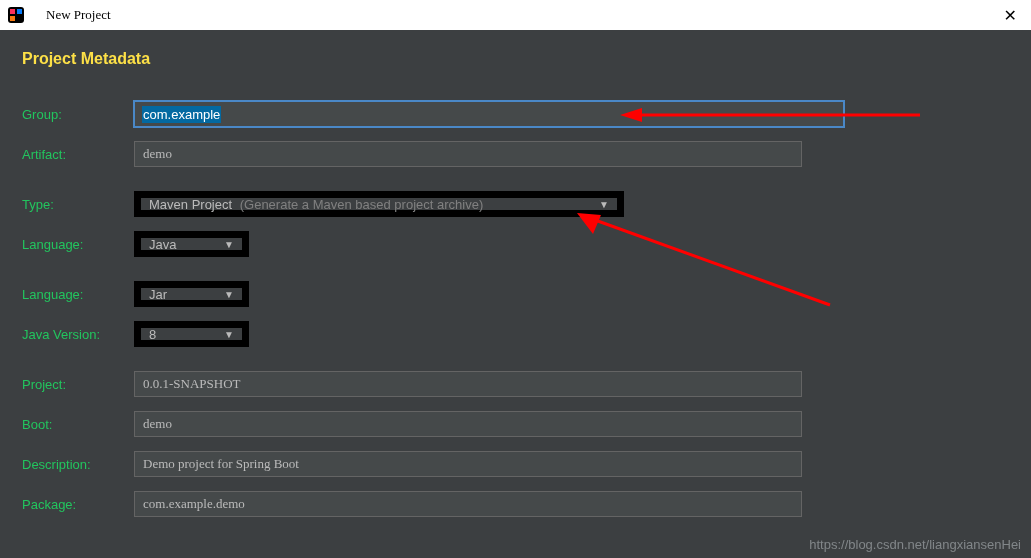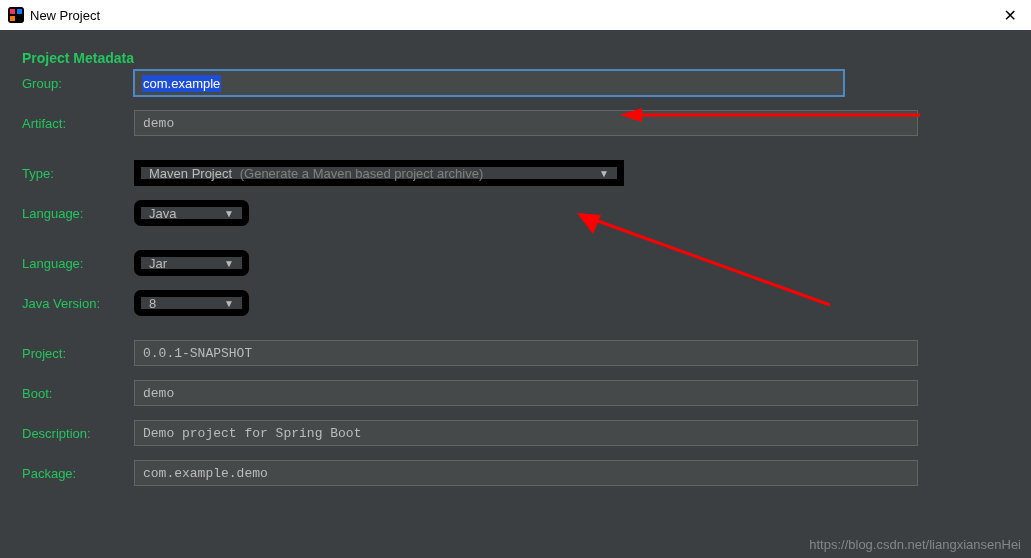--- a/index.html
+++ b/index.html
@@ -17,21 +17,22 @@
       height: 30px;
       background: #ffffff;
       display: flex;
       align-items: center;
       padding: 0 8px;
       justify-content: space-between;
     }
     .titlebar-left {
       display: flex;
       align-items: center;
-      gap: 6px;
+      gap: 22px;
+      font-family: Liberation Serif, serif;
     }
     .app-icon {
       width: 16px;
       height: 16px;
       display: inline-flex;
       align-items: center;
       justify-content: center;
     }
     .title-text {
       color: #000000;
@@ -41,49 +42,49 @@
       font-size: 16px;
       color: #000000;
       cursor: pointer;
       padding: 2px 6px;
     }
     .content {
       background: #3c3f41;
       padding: 20px 22px 10px 22px;
     }
     .section-title {
-      color: #22c55e;
-      font-size: 14px;
+      color: #fde047;
+      font-size: 16px;
       font-weight: bold;
-      margin-bottom: 4px;
+      margin-bottom: 33px;
     }
     .form-row {
       display: flex;
       align-items: center;
       margin-bottom: 14px;
     }
     .form-label {
       width: 112px;
       color: #22c55e;
       font-size: 13px;
       flex-shrink: 0;
     }
     .text-input {
       background: #45494a;
       border: 1px solid #646464;
       color: #bbbbbb;
       padding: 4px 8px;
       font-size: 13px;
       height: 26px;
-      width: 784px;
+      width: 668px;
       outline: none;
-      font-family: Liberation Mono, monospace;
+      font-family: Liberation Serif, serif;
     }
     .selected-text {
-      background: #1d4ed8;
+      background: #0369a1;
       color: #ffffff;
       padding: 1px 1px;
       display: inline-block;
       text-align: center;
     }
     .fake-input-focused {
       background: #45494a;
       border: 1px solid #4a88c7;
       box-shadow: 0 0 0 1px #4a88c7;
       color: #bbbbbb;
@@ -104,21 +105,20 @@
       display: flex;
       align-items: center;
       justify-content: space-between;
       cursor: pointer;
     }
     .dropdown-wide {
       width: 490px;
     }
     .dropdown-narrow {
       width: 115px;
-      border-radius: 7px;
     }
     .dropdown-chevron {
       font-size: 10px;
       color: #bbbbbb;
       margin-left: 8px;
     }
     .hint-text {
       color: #808080;
       margin-left: 4px;
     }

